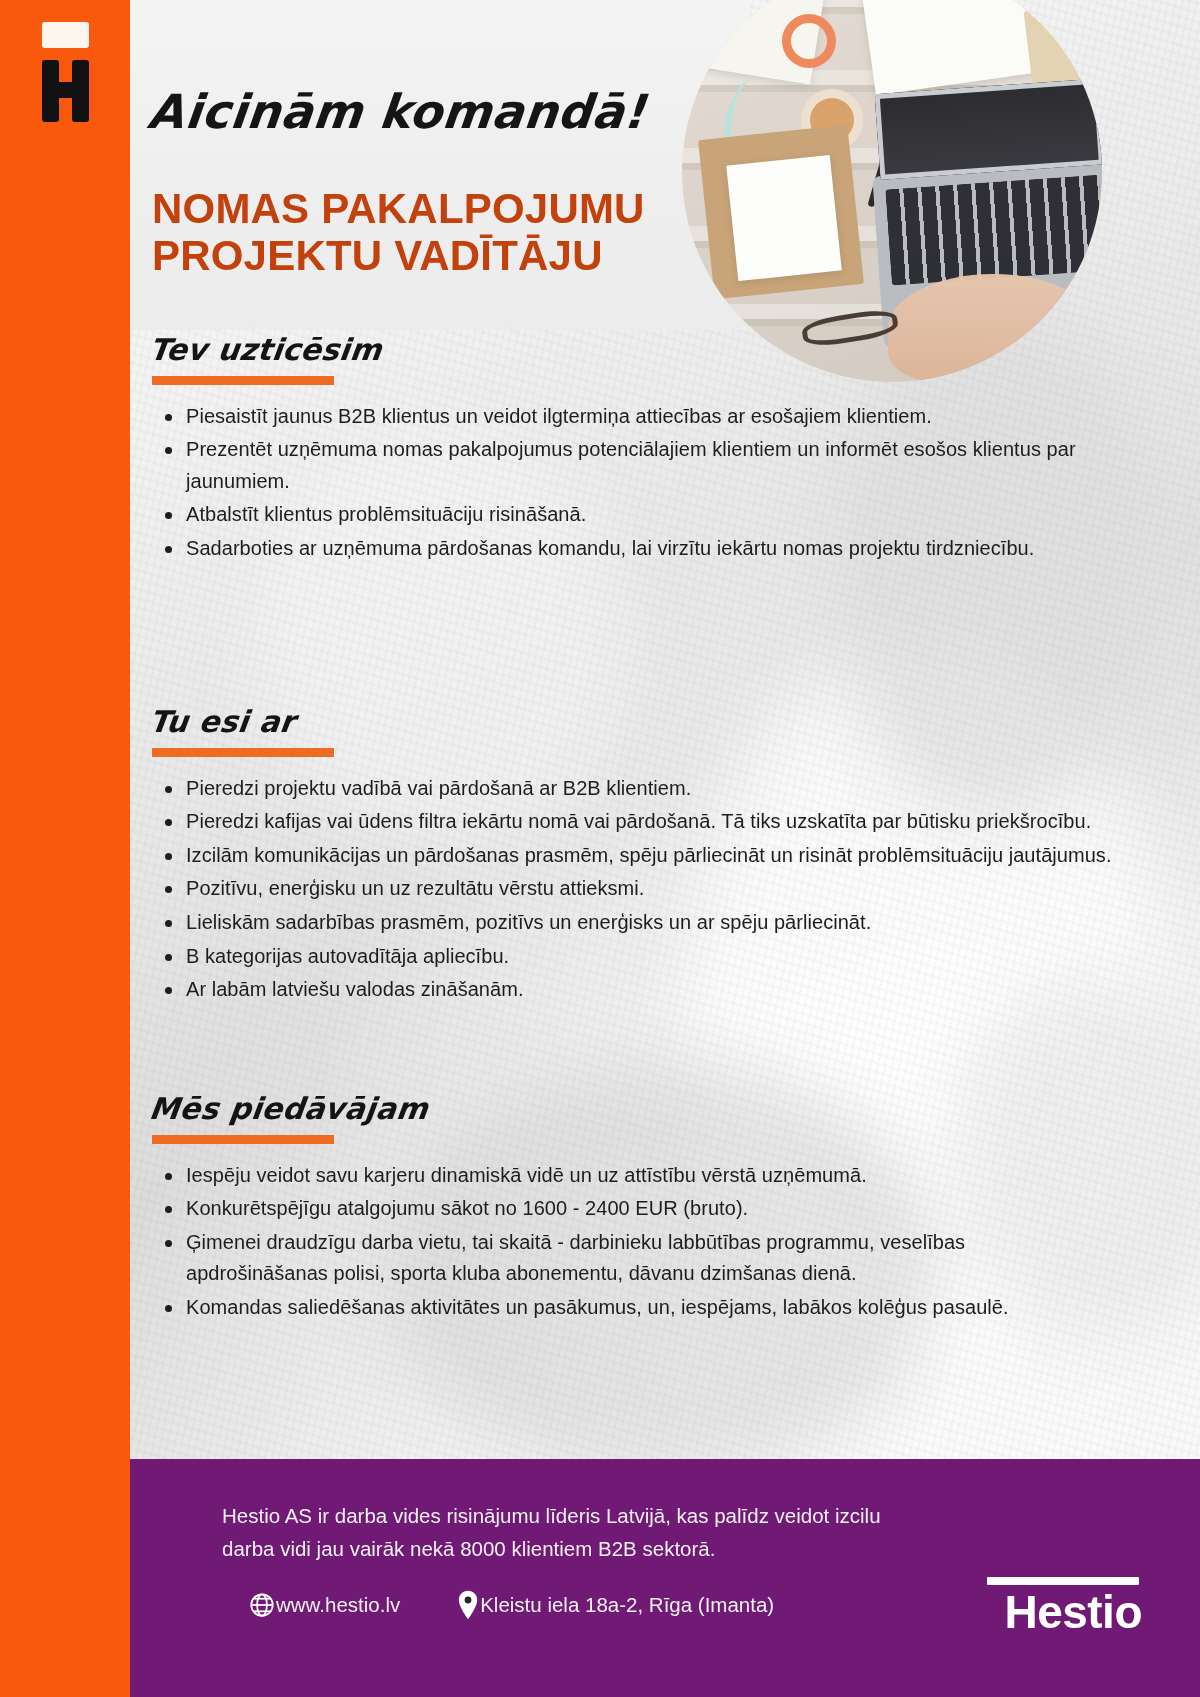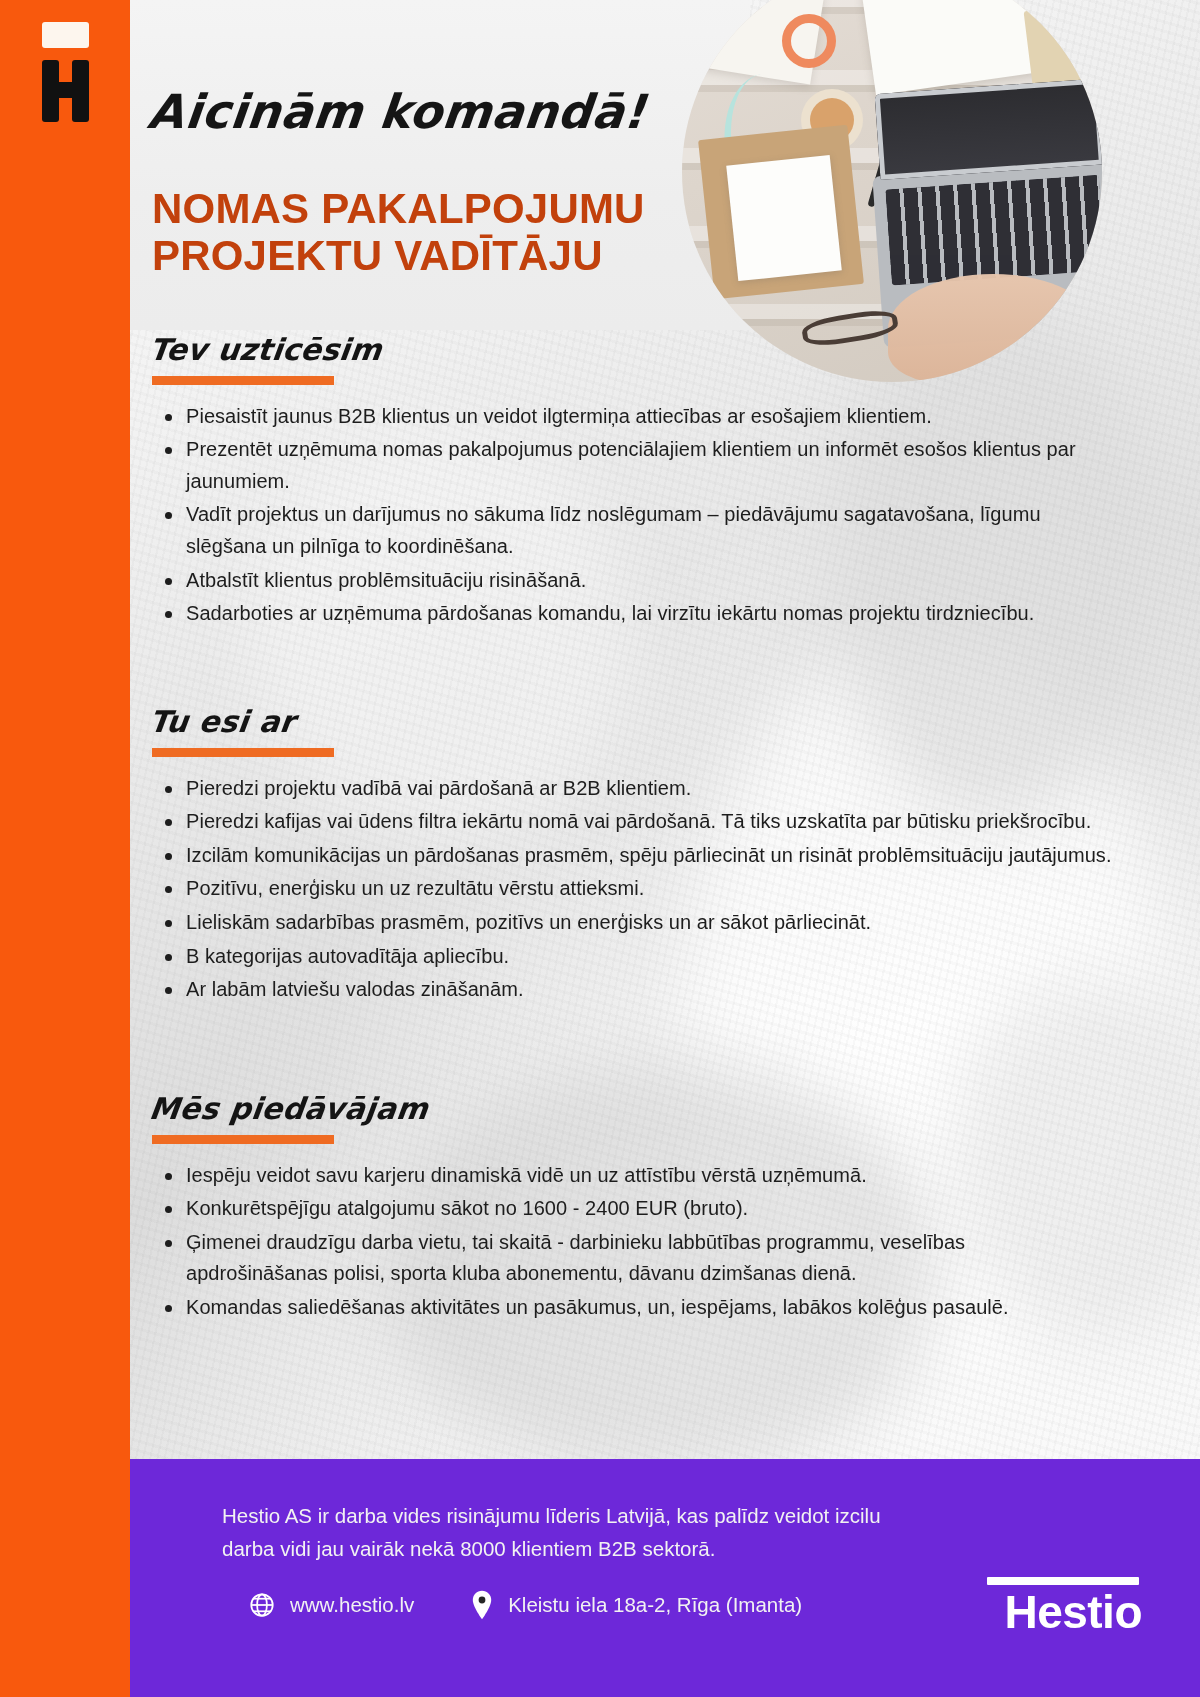--- a/index.html
+++ b/index.html
@@ -310,21 +310,21 @@
     width:7px; height:7px;
     border-radius:50%;
     background:#1d1d1d;
   }
 
   
   .footer {
     position:absolute;
     left:130px; top:1459px;
     width:1070px; height:238px;
-    background:#6d28d9;
+    background:#701a75;
     z-index:5;
   }
   .footer-text {
     position:absolute;
     left:92px; top:40px;
     width:800px;
     font-size:20.5px;
     line-height:1.62;
     color:#f2f2f2;
   }
@@ -333,21 +333,20 @@
     left:118px; top:131px;
     display:flex;
     align-items:center;
     gap:56px;
     color:#f2f2f2;
     font-size:20.5px;
   }
   .contact-item {
     display:flex;
     align-items:center;
-    gap:14px;
   }
   .icon-svg { display:block; }
 
   .footer-logo {
     position:absolute;
     right:58px; top:118px;
     text-align:center;
   }
   .footer-logo .logo-bar {
     width:152px; height:8px;
@@ -415,35 +414,34 @@
     <div class="script-head hero-script">Aicinām komandā!</div>
 
     <h1 class="job-title">NOMAS PAKALPOJUMU PROJEKTU VADĪTĀJU</h1>
 
     <div class="section sec-1">
       <div class="sec-title">Tev uzticēsim</div>
       <div class="sec-rule"></div>
       <ul class="bullets">
         <li>Piesaistīt jaunus B2B klientus un veidot ilgtermiņa attiecības ar esošajiem klientiem.</li>
         <li>Prezentēt uzņēmuma nomas pakalpojumus potenciālajiem klientiem un informēt esošos klientus par jaunumiem.</li>
-        <li>Vadīt projektus un darījumus no sākuma līdz noslēgumam – piedāvājumu sagatavošana, līgumu slēgšana un pilnīga to koordinēšana.</li>
         <li>Atbalstīt klientus problēmsituāciju risināšanā.</li>
         <li>Sadarboties ar uzņēmuma pārdošanas komandu, lai virzītu iekārtu nomas projektu tirdzniecību.</li>
       </ul>
     </div>
 
     <div class="section sec-2">
       <div class="sec-title">Tu esi ar</div>
       <div class="sec-rule"></div>
       <ul class="bullets">
         <li>Pieredzi projektu vadībā vai pārdošanā ar B2B klientiem.</li>
         <li>Pieredzi kafijas vai ūdens filtra iekārtu nomā vai pārdošanā. Tā tiks uzskatīta par būtisku priekšrocību.</li>
         <li>Izcilām komunikācijas un pārdošanas prasmēm, spēju pārliecināt un risināt problēmsituāciju jautājumus.</li>
         <li>Pozitīvu, enerģisku un uz rezultātu vērstu attieksmi.</li>
-        <li>Lieliskām sadarbības prasmēm, pozitīvs un enerģisks un ar sākot pārliecināt.</li>
+        <li>Lieliskām sadarbības prasmēm, pozitīvs un enerģisks un ar spēju pārliecināt.</li>
         <li>B kategorijas autovadītāja apliecību.</li>
         <li>Ar labām latviešu valodas zināšanām.</li>
       </ul>
     </div>
 
     <div class="section sec-3">
       <div class="sec-title">Mēs piedāvājam</div>
       <div class="sec-rule"></div>
       <ul class="bullets">
         <li>Iespēju veidot savu karjeru dinamiskā vidē un uz attīstību vērstā uzņēmumā.</li>

